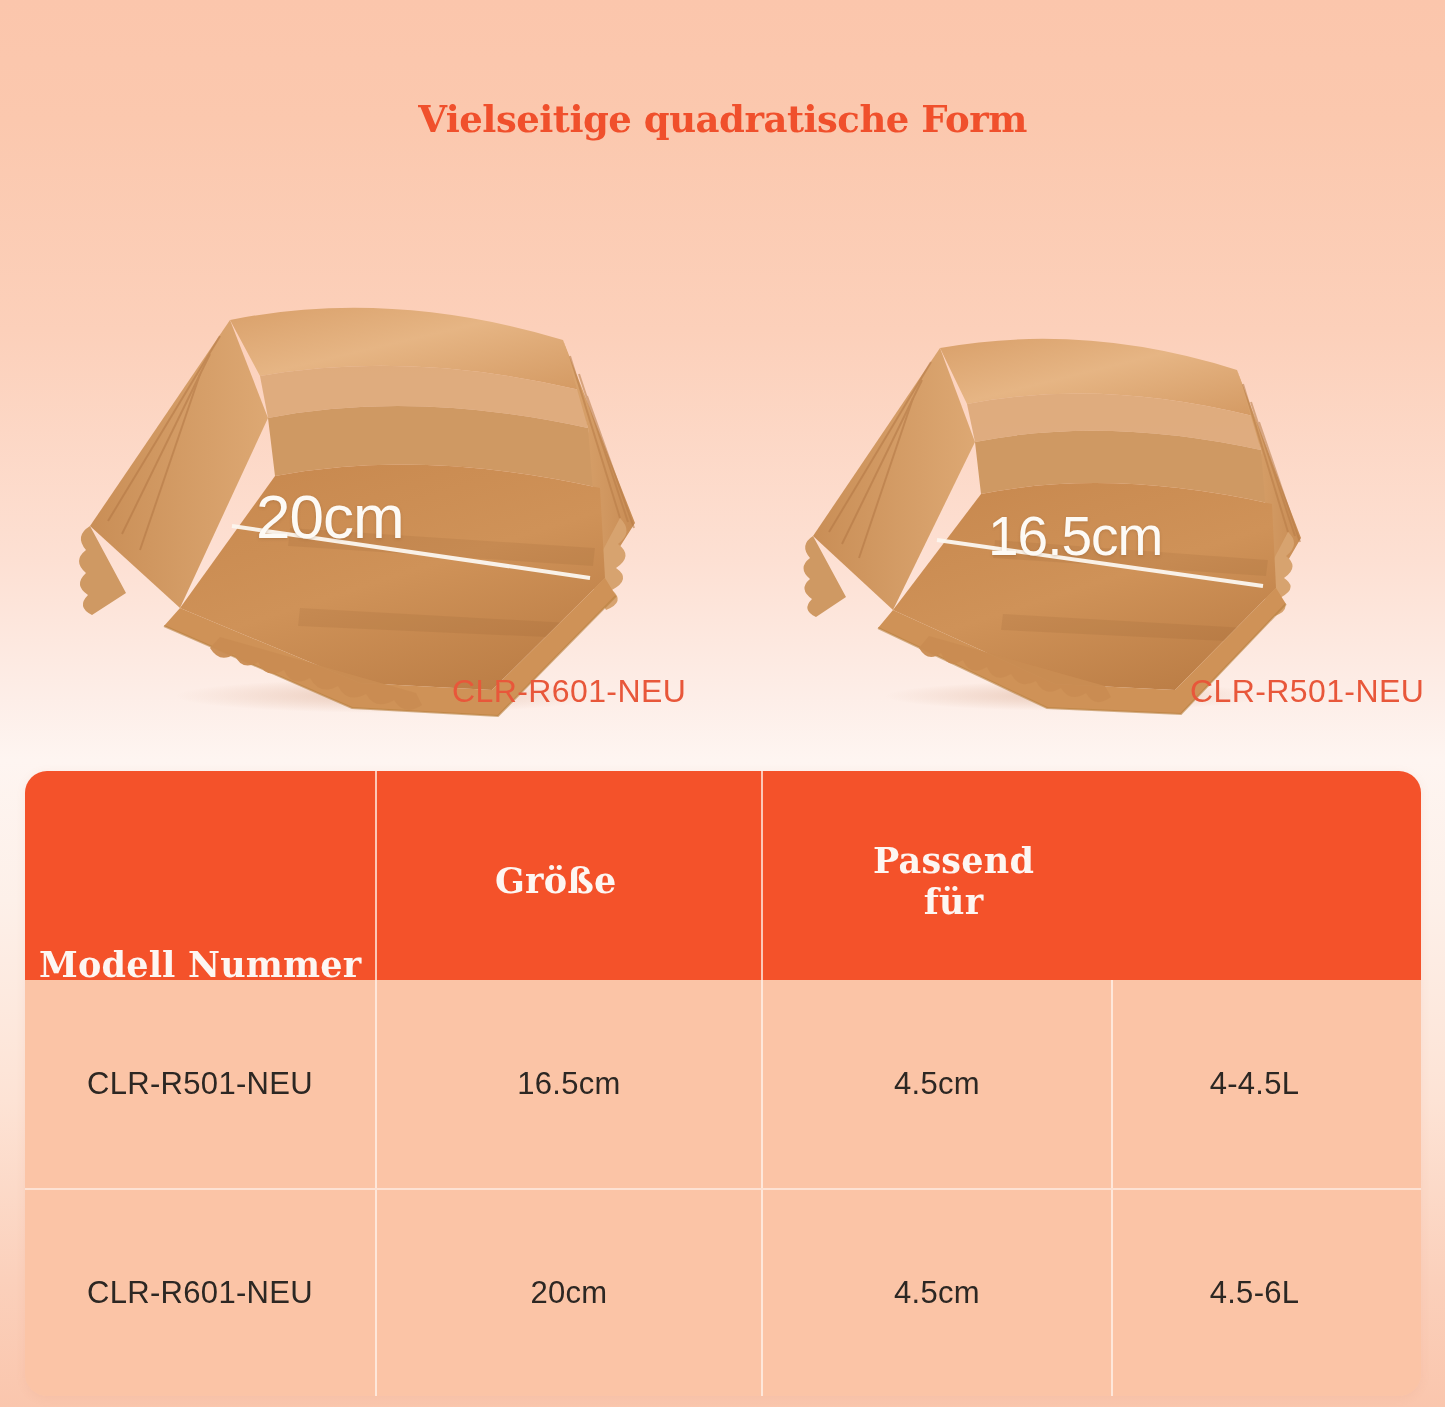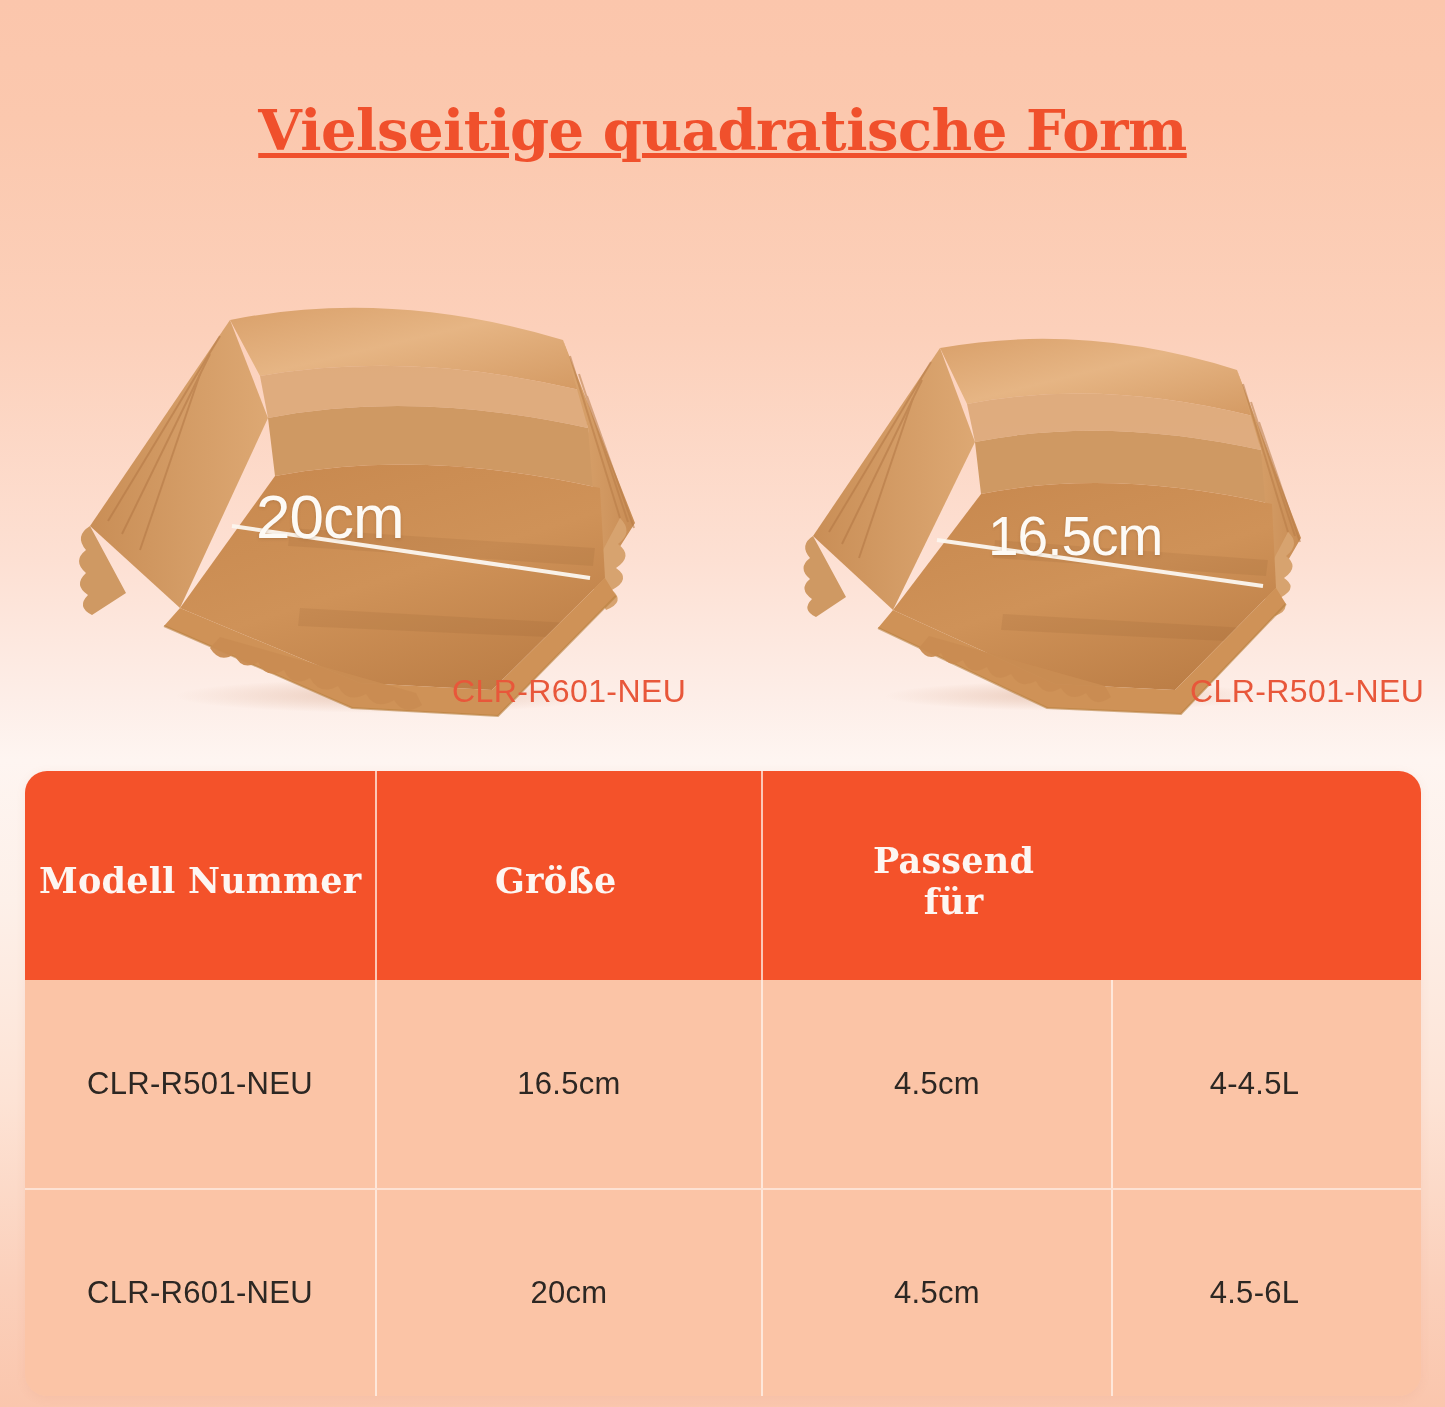--- a/index.html
+++ b/index.html
@@ -37,25 +37,24 @@
 
   
   .headline {
     position: absolute;
     top: 97px;
     left: 0;
     width: 100%;
     text-align: center;
     font-family: "DejaVu Serif", "Liberation Serif", serif;
     font-weight: 700;
-    font-size: 56px;
+    font-size: 37px;
     letter-spacing: -0.5px;
     color: #f0502c;
     white-space: nowrap;
-    text-decoration: underline;
   }
 
   
   .product {
     position: absolute;
   }
   .product-left  { left: 60px;  top: 278px;  width: 630px; height: 440px; }
   .product-right { left: 785px; top: 318px;  width: 560px; height: 400px; }
 
   .liner-wrap {
@@ -154,21 +153,21 @@
 
   .body .cell {
     color: #2c2723;
     font-family: "Liberation Sans", sans-serif;
     font-weight: 400;
     font-size: 31px;
     letter-spacing: 0.3px;
   }
 
   
-  .head .col-1 { justify-content: flex-start; padding-left: 14px; }
+  .head .col-1 { justify-content: flex-start; padding-left: 14px; align-items: flex-end; }
   .head .col-2 { justify-content: flex-start; padding-left: 118px; }
   .head .col-3 { justify-content: flex-start; padding-left: 120px; }
   .head .col-4 { justify-content: flex-start; padding-left: 110px; }
 </style>
 </head>
 <body>
 
 <div class="page">
 
   <div class="headline">Vielseitige quadratische Form</div>

